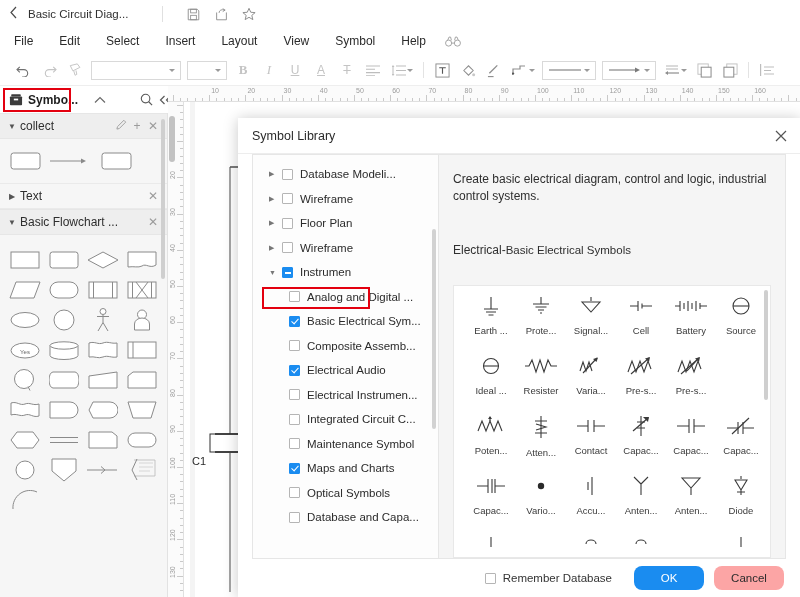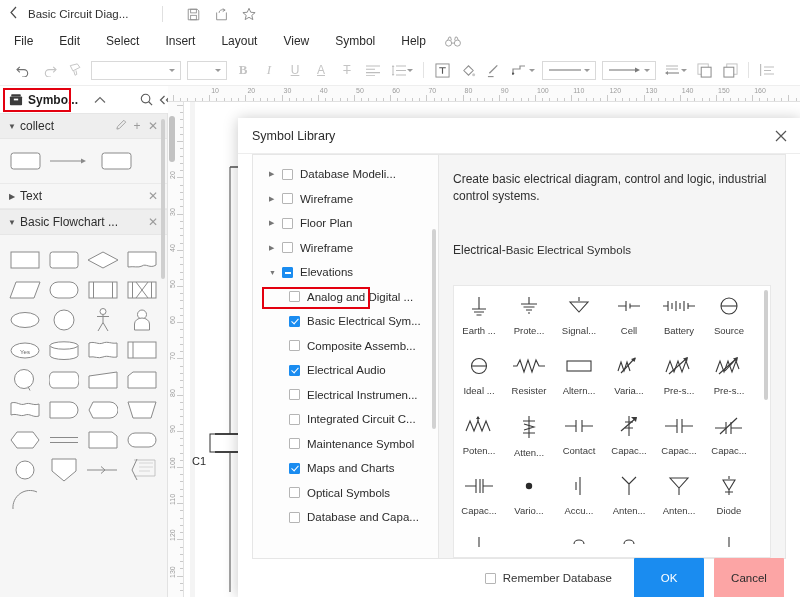--- a/index.html
+++ b/index.html
@@ -109,33 +109,33 @@
   #tree-scroll { position:absolute; right:2px; top:74px; width:4px; height:200px;
                  background:#d2d2d2; border-radius:2px; }
 
   #detail { flex:1; background:#f5f5f5; border:1px solid #e6e6e6; padding:16px 14px 0 14px;
             position:relative; overflow:hidden; }
   #detail-desc { font-size:12px; color:#2f2f2f; line-height:17px; }
   #detail-cat { font-size:11.5px; color:#2f2f2f; margin-top:38px; }
   #detail-cat b { font-weight:normal; font-size:12px; }
   #sym-grid-wrap { position:absolute; left:14px; top:130px; right:14px; bottom:0;
                    background:#fff; border:1px solid #e8e8e8; overflow:hidden; }
-  .sym-row { display:flex; }
+  .sym-row { display:flex;margin-left:12px; }
   .sym-cell { width:50px; height:60px; display:flex; flex-direction:column; align-items:center;
               justify-content:flex-start; padding-top:9px; cursor:pointer; }
   .sym-cell svg { display:block; }
   .sym-lbl { font-size:9.5px; color:#3a3a3a; margin-top:8px; white-space:nowrap; }
   #grid-scroll { position:absolute; right:2px; top:4px; width:4px; height:110px;
                  background:#cfcfcf; border-radius:2px; }
 
   #dlg-footer { position:absolute; left:0; bottom:0; width:562px; height:38px;
                 display:flex; align-items:center; justify-content:flex-end; padding-right:16px; }
   #remember { display:flex; align-items:center; margin-right:22px; cursor:pointer; font-size:11.5px; color:#333; }
-  .btn { height:40px; min-width:70px; display:flex; align-items:center; justify-content:center;
-         font-size:11.5px; cursor:pointer; border-radius:1px; }
+  .btn { height:24px; min-width:70px; display:flex; align-items:center; justify-content:center;
+         font-size:11.5px; cursor:pointer; border-radius:8px; }
   #ok-btn { background:#1a8cf0; color:#fff; margin-right:10px; }
   #cancel-btn { background:#fca5a5; color:#2b2b2b; }
 </style>
 </head>
 <body>
 
 <div id="titlebar">
   <div id="back-chevron">
     <svg width="9" height="13" viewBox="0 0 9 13">
         <path d="M7 1 L2 6.5 L7 12" fill="none" stroke="#4a4a4a" stroke-width="1.2"></path>
@@ -821,21 +821,21 @@
         <span class="t-label">Floor Plan</span>
       </div>
       <div class="tree-row">
         <span class="t-tri">▶</span>
         <span class="cbx"></span>
         <span class="t-label">Wireframe</span>
       </div>
       <div class="tree-row">
         <span class="t-tri">▼</span>
         <span class="cbx part"></span>
-        <span class="t-label">Elevations</span>
+        <span class="t-label">Instrumen</span>
       </div>
 
       <div class="tree-row child">
         <span class="cbx"></span>
         <span class="t-label">Analog and Digital ...</span>
       </div>
       <div class="tree-row child">
         <span class="cbx on"></span>
         <span class="t-label">Basic Electrical Sym...</span>
       </div>
@@ -934,26 +934,20 @@
                 <circle cx="13" cy="11" r="7.5" fill="none" stroke="#3a3a3a" stroke-width="1.1"></circle>
                 <path d="M5.5 11 h15" stroke="#3a3a3a" stroke-width="1.1"></path>
               </svg>
             <span class="sym-lbl">Ideal ...</span>
           </div>
           <div class="sym-cell">
             <svg width="34" height="22">
                 <path d="M1 11 L5 11 L8 5 L12 17 L16 5 L20 17 L24 5 L27 11 L33 11" fill="none" stroke="#3a3a3a" stroke-width="1.1"></path>
               </svg>
             <span class="sym-lbl">Resister</span>
-          </div>
-          <div class="sym-cell">
-            <svg width="34" height="22">
-                <rect x="5" y="6" width="24" height="10" fill="none" stroke="#3a3a3a" stroke-width="1.1"></rect>
-              </svg>
-            <span class="sym-lbl">Altern...</span>
           </div>
           <div class="sym-cell">
             <svg width="28" height="22">
                 <path d="M3 16 L6 7 L9 16 L12 7 L15 16" fill="none" stroke="#3a3a3a" stroke-width="1.1"></path>
                 <path d="M6 18 L20 3" stroke="#3a3a3a" stroke-width="1.1"></path>
                 <path d="M16 4 L21 2.5 L19.5 7" fill="#3a3a3a"></path>
               </svg>
             <span class="sym-lbl">Varia...</span>
           </div>
           <div class="sym-cell">

